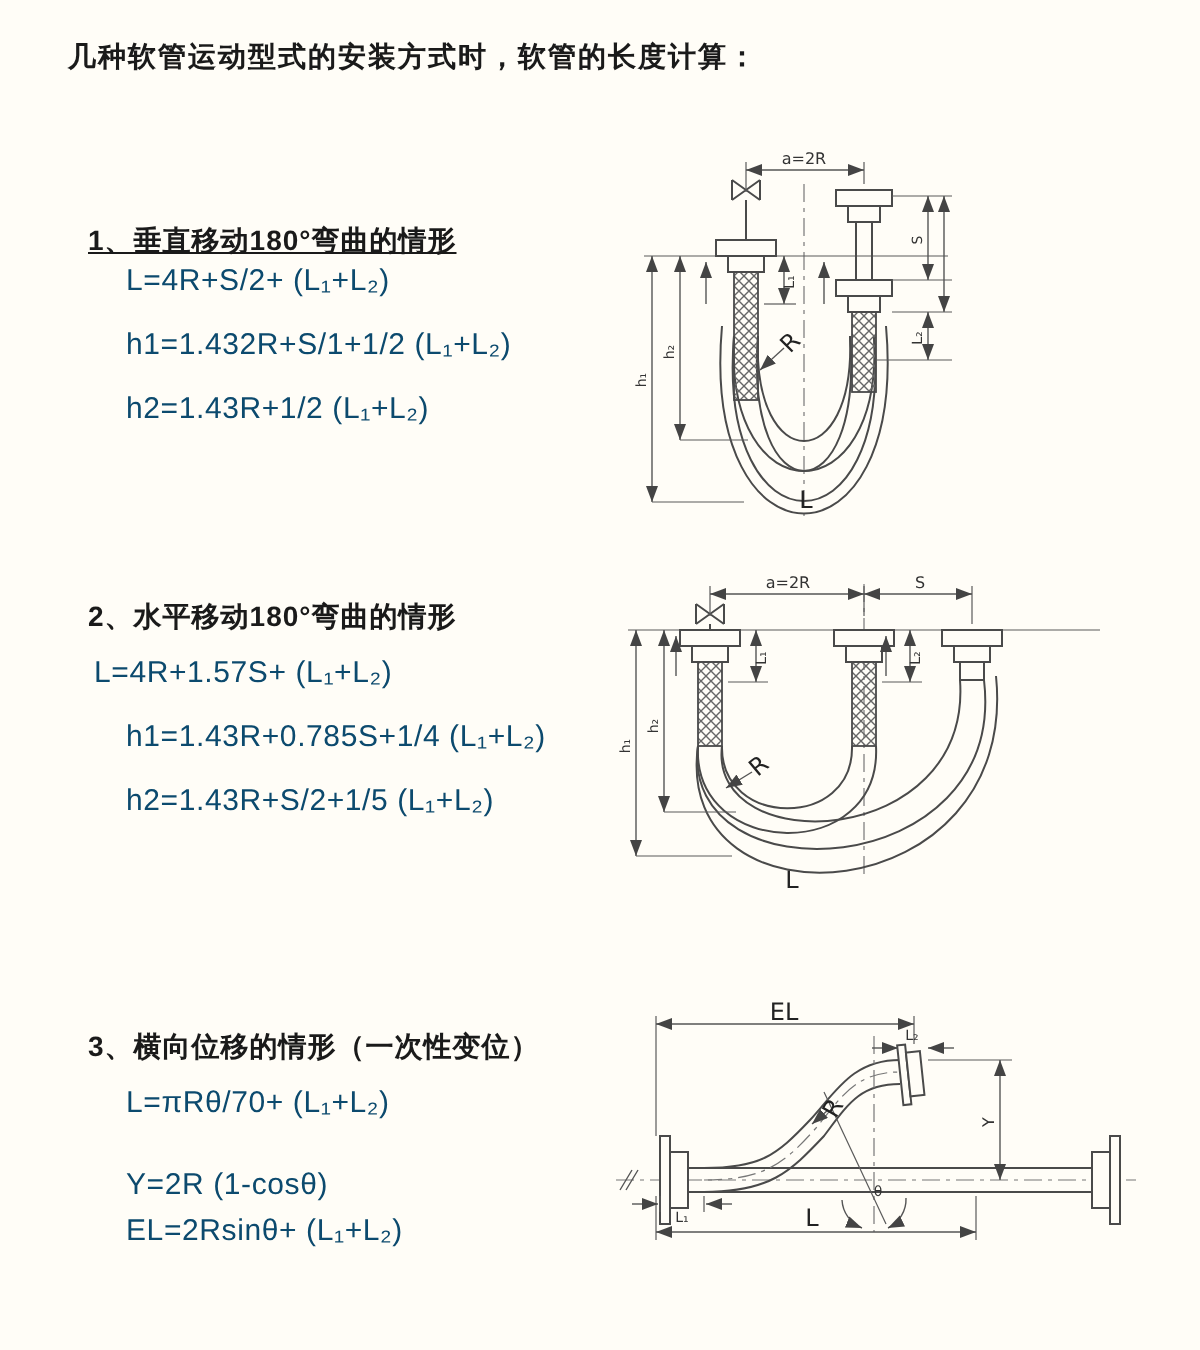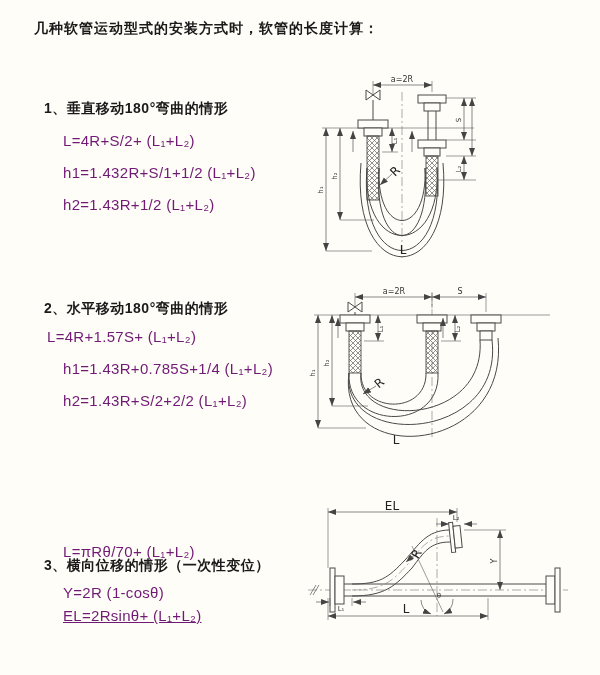--- a/index.html
+++ b/index.html
@@ -7,50 +7,50 @@
     width:600px;height:675px;position:relative;overflow:hidden;
     background:#fffdf7;
     font-family:"Liberation Sans","DejaVu Sans",sans-serif;
     color:#1a1a1a;
   }
   .abs{position:absolute;}
   .doc-title{
     left:34px;top:20px;font-size:14px;font-weight:700;letter-spacing:1px;text-align:center;
   }
   .sec-heading{font-size:14px;font-weight:700;letter-spacing:0.5px;}
-  .formula{font-size:15px;font-weight:400;letter-spacing:0.3px;color:#701a75;}
+  .formula{font-size:15px;font-weight:400;letter-spacing:0.3px;color:#0c4a6e;}
   svg{display:block;}
   .ln{stroke:#4a4a4a;stroke-width:1;fill:none;}
   .thin{stroke:#5a5a5a;stroke-width:0.6;fill:none;}
   .dim{stroke:#555;stroke-width:0.7;fill:none;}
   .cl{stroke:#777;stroke-width:0.6;fill:none;stroke-dasharray:9 3 2 3;}
   .lbl{font-family:"DejaVu Sans",sans-serif;font-size:7px;fill:#333;}
   .lbl8{font-family:"DejaVu Sans",sans-serif;font-size:8px;fill:#333;}
   .lblBig{font-family:"DejaVu Sans",sans-serif;font-size:12px;fill:#222;}
   .fit{fill:#fffdf7;stroke:#4a4a4a;stroke-width:1;}
 </style>
 </head>
 <body>
 
 <div class="abs doc-title">几种软管运动型式的安装方式时，软管的长度计算：</div>
 
-<div class="abs sec-heading" style="left:44px;top:100px;">1、垂直移动180°弯曲的情形</div>
+<div class="abs sec-heading" style="left:44px;top:112px;text-decoration:underline;">1、垂直移动180°弯曲的情形</div>
 <div class="abs formula" style="left:63px;top:132px;">L=4R+S/2+ (L₁+L₂)</div>
 <div class="abs formula" style="left:63px;top:164px;">h1=1.432R+S/1+1/2 (L₁+L₂)</div>
 <div class="abs formula" style="left:63px;top:196px;">h2=1.43R+1/2 (L₁+L₂)</div>
 
 <div class="abs sec-heading" style="left:44px;top:300px;">2、水平移动180°弯曲的情形</div>
 <div class="abs formula" style="left:47px;top:328px;">L=4R+1.57S+ (L₁+L₂)</div>
 <div class="abs formula" style="left:63px;top:360px;">h1=1.43R+0.785S+1/4 (L₁+L₂)</div>
-<div class="abs formula" style="left:63px;top:392px;">h2=1.43R+S/2+2/2 (L₁+L₂)</div>
-
-<div class="abs sec-heading" style="left:44px;top:515px;margin-top:42px;">3、横向位移的情形（一次性变位）</div>
+<div class="abs formula" style="left:63px;top:392px;">h2=1.43R+S/2+1/5 (L₁+L₂)</div>
+
+<div class="abs sec-heading" style="left:44px;top:515px;">3、横向位移的情形（一次性变位）</div>
 <div class="abs formula" style="left:63px;top:543px;">L=πRθ/70+ (L₁+L₂)</div>
 <div class="abs formula" style="left:63px;top:584px;">Y=2R (1-cosθ)</div>
-<div class="abs formula" style="left:63px;top:607px;text-decoration:underline;">EL=2Rsinθ+ (L₁+L₂)</div>
+<div class="abs formula" style="left:63px;top:607px;">EL=2Rsinθ+ (L₁+L₂)</div>
 
 <svg class="abs" style="left:312px;top:68px;" width="286" height="195" viewBox="0 0 286 195">
   <defs>
     <pattern id="braid1" width="5" height="5" patternUnits="userSpaceOnUse">
       <path d="M0,5 L5,0 M0,0 L5,5" stroke="#666" stroke-width="0.7"></path>
     </pattern>
     <marker id="arr1" markerWidth="9" markerHeight="8" refX="8" refY="3" orient="auto-start-reverse" markerUnits="userSpaceOnUse">
       <path d="M0,0 L8,3 L0,6 Z" fill="#444"></path>
     </marker>
   </defs>

